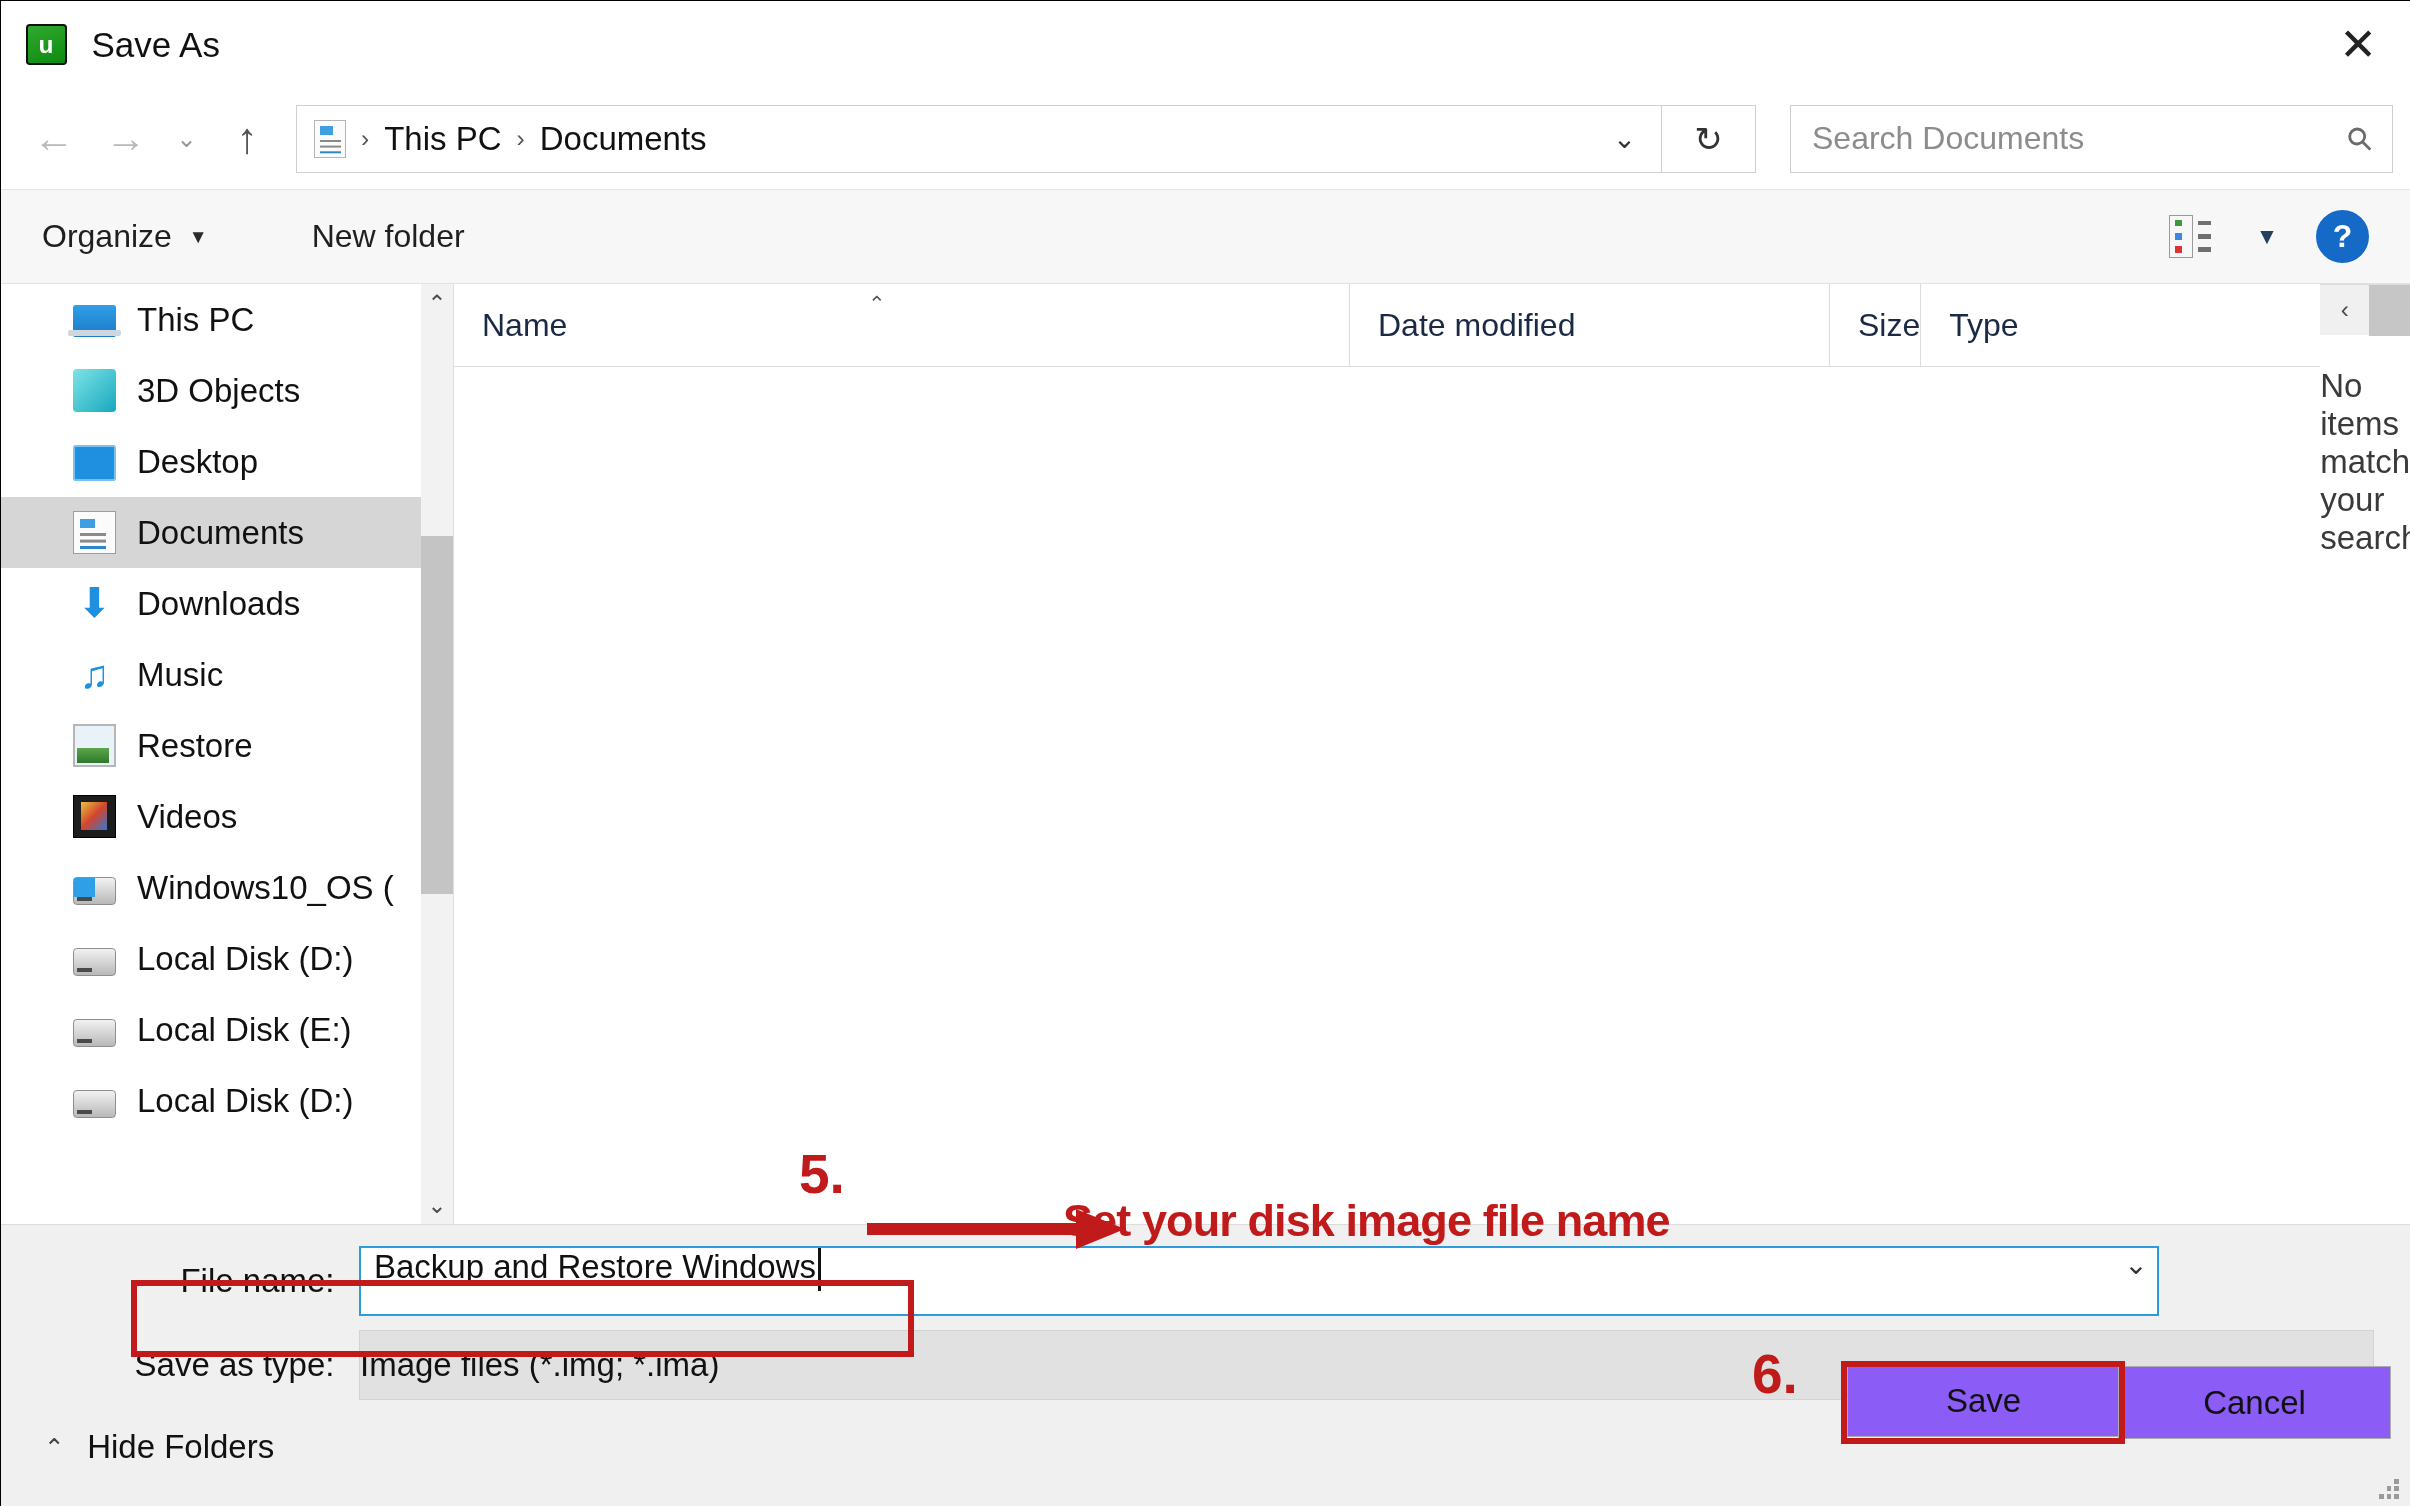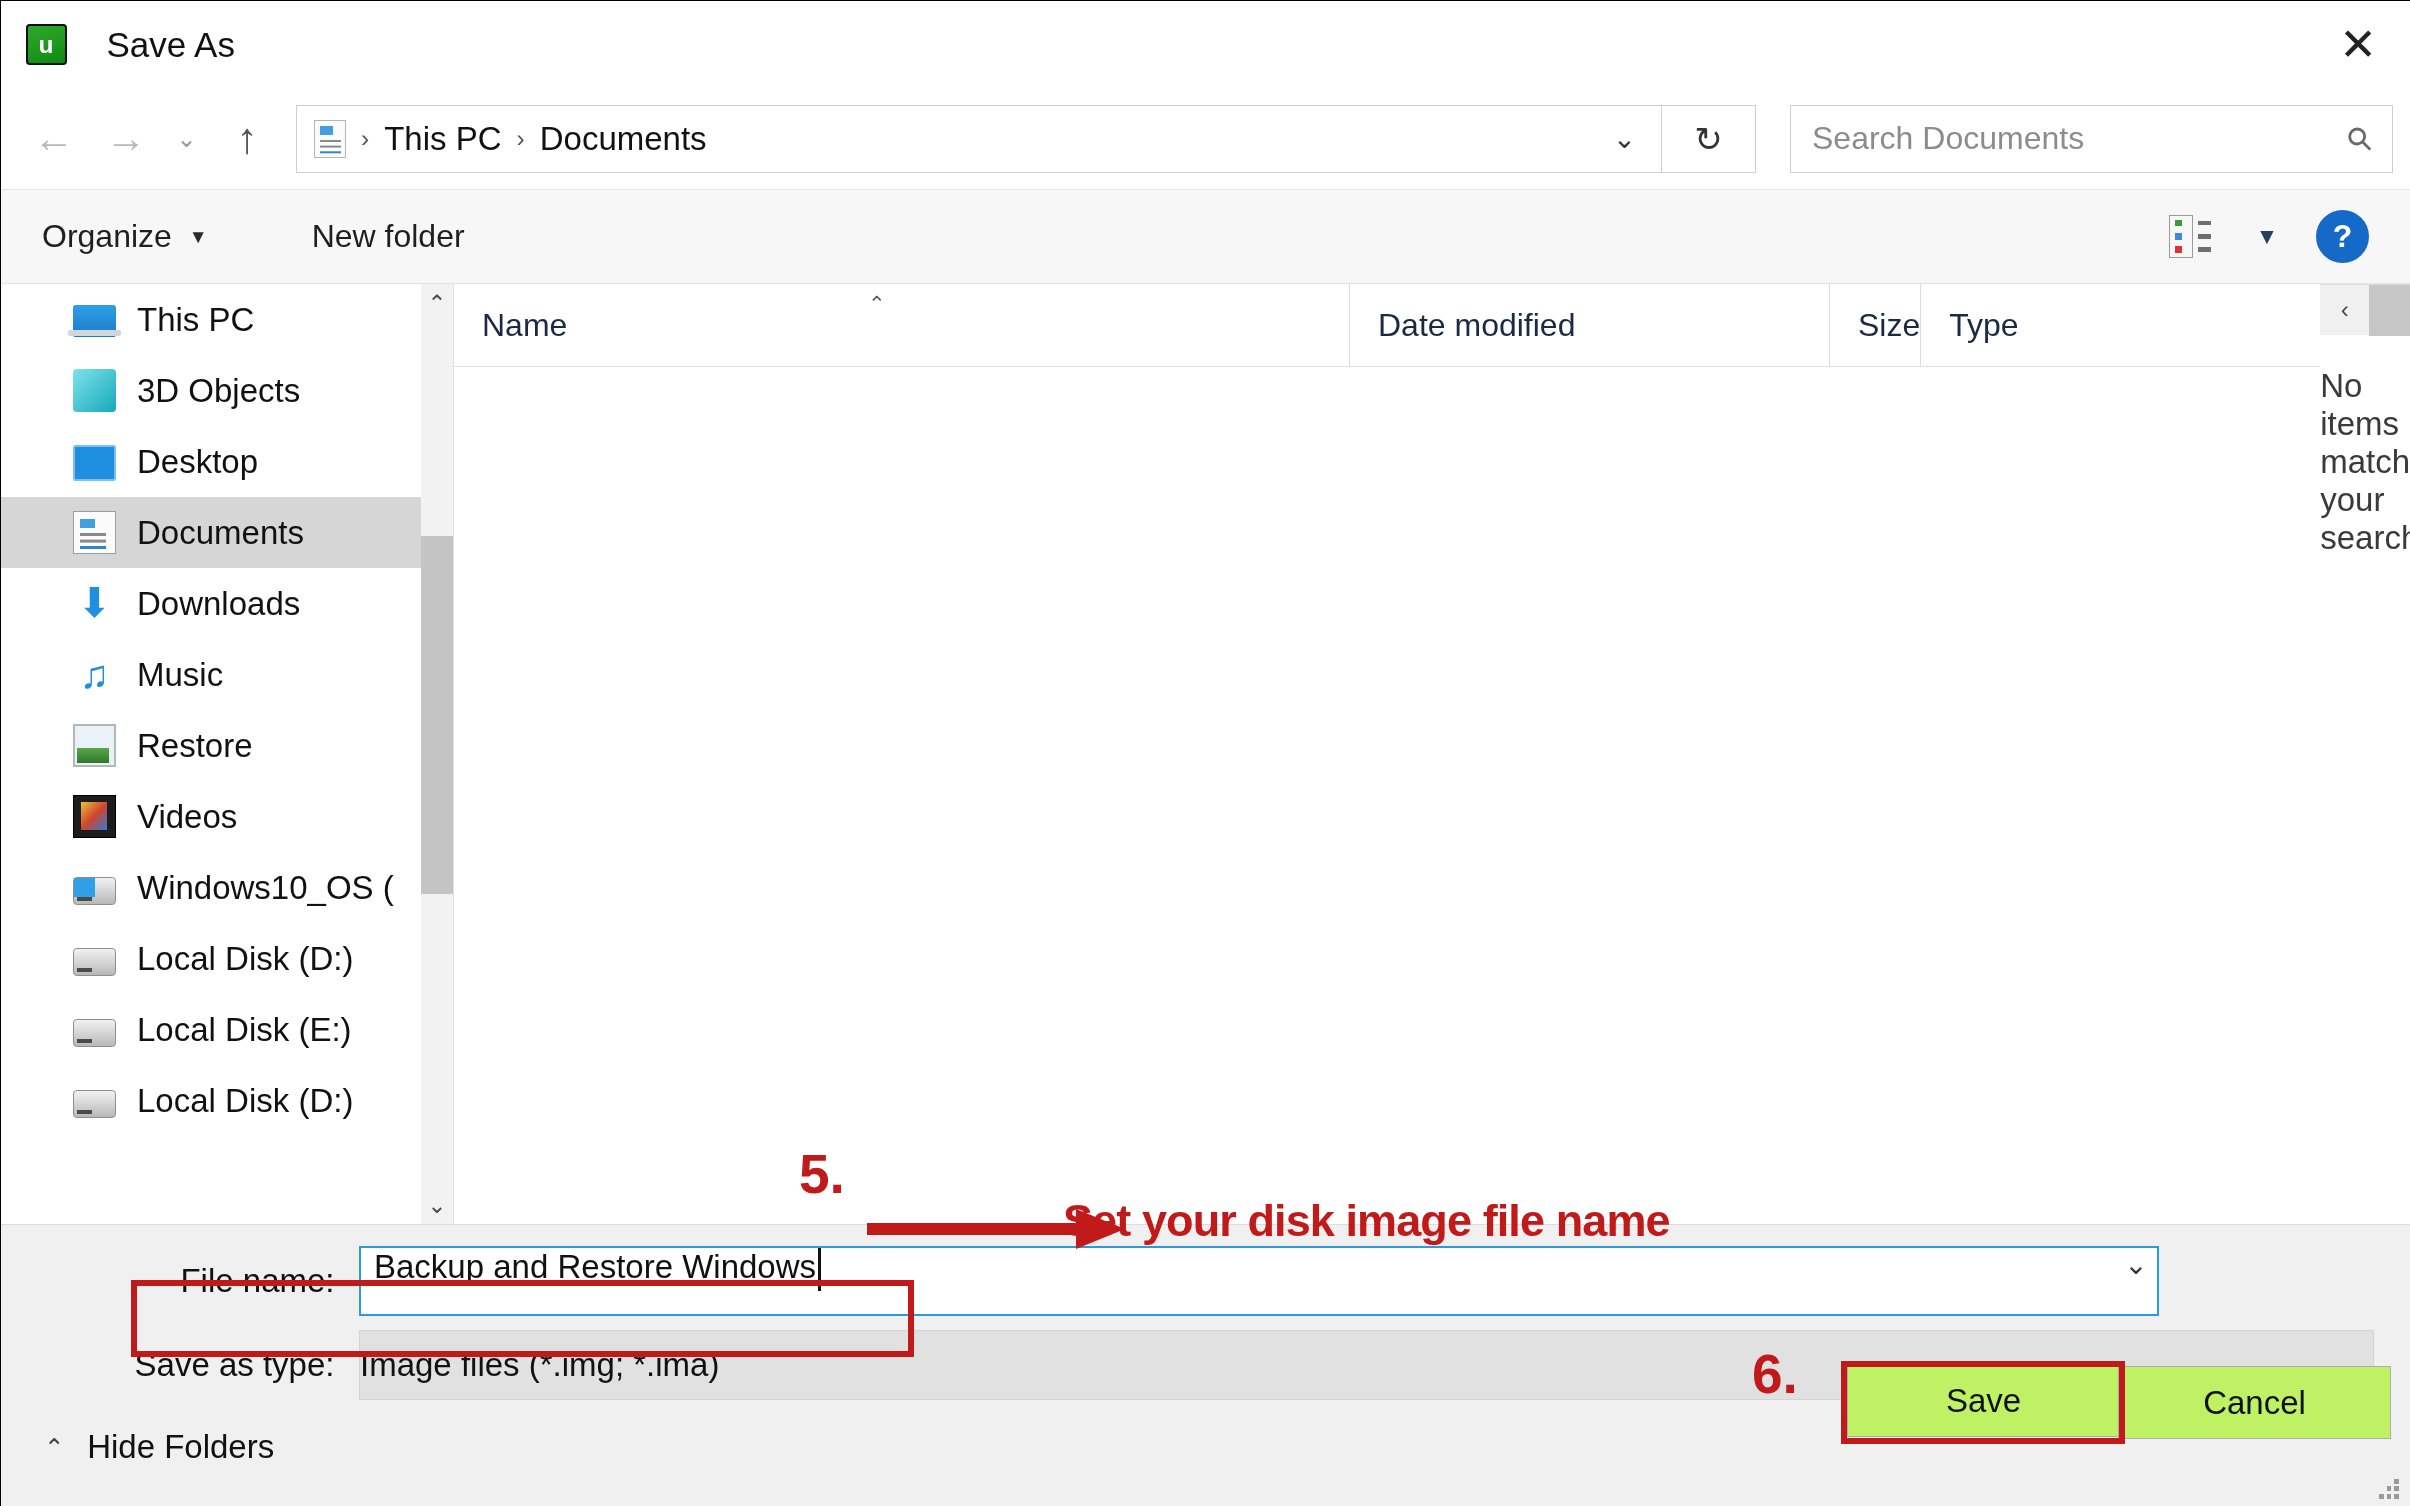--- a/index.html
+++ b/index.html
@@ -26,21 +26,21 @@
     position: relative;
   }
   .app-icon {
     width: 41px; height: 41px;
     background: linear-gradient(160deg,#2faa2f,#0f8a10);
     border: 2.8px solid #111; border-radius: 3.8px;
     color: #fff; font-size: 24.5px; font-weight: bold;
     display: flex; align-items: center; justify-content: center;
   }
   .title-text {
-    margin-left: 40px; font-size: 35px; color: #111;
+    margin-left: 25px; font-size: 35px; color: #111;
   }
   .close-btn {
     position: absolute; right: 0; top: 0;
     width: 104px; height: 87px;
     display: flex; align-items: center; justify-content: center;
     font-size: 45px; color: #222; font-weight: 300;
   }
 
   
   .navbar {
@@ -242,21 +242,21 @@
   .ftype-drop { position:absolute; right:9.4px; font-size:28px; color:#333; }
 
   .hide-folders {
     position:absolute; left: 43px; top: 203px;
     display:flex; align-items:center; font-size:33px; color:#111;
   }
   .hf-caret { font-size:24.5px; color:#444; margin-right:22.6px; }
 
   .btn {
     height: 73px; width: 273px;
-    background: #bef264; border: 1.9px solid #adadad;
+    background: #8b5cf6; border: 1.9px solid #adadad;
     display:flex; align-items:center; justify-content:center;
     font-size: 33px; color:#111;
   }
   .btn-save-wrap { position:absolute; left: 1846px; top: 1363px; }
   .btn-cancel { position:absolute; left: 2117px; top: 1365px; }
   .ann-num {
     position:absolute; font-size: 55px; font-weight:bold; color:#c11a1a;
     font-family:"Liberation Sans", sans-serif;
   }
   .ann-5 { left: 798px; top: 1141px; }

